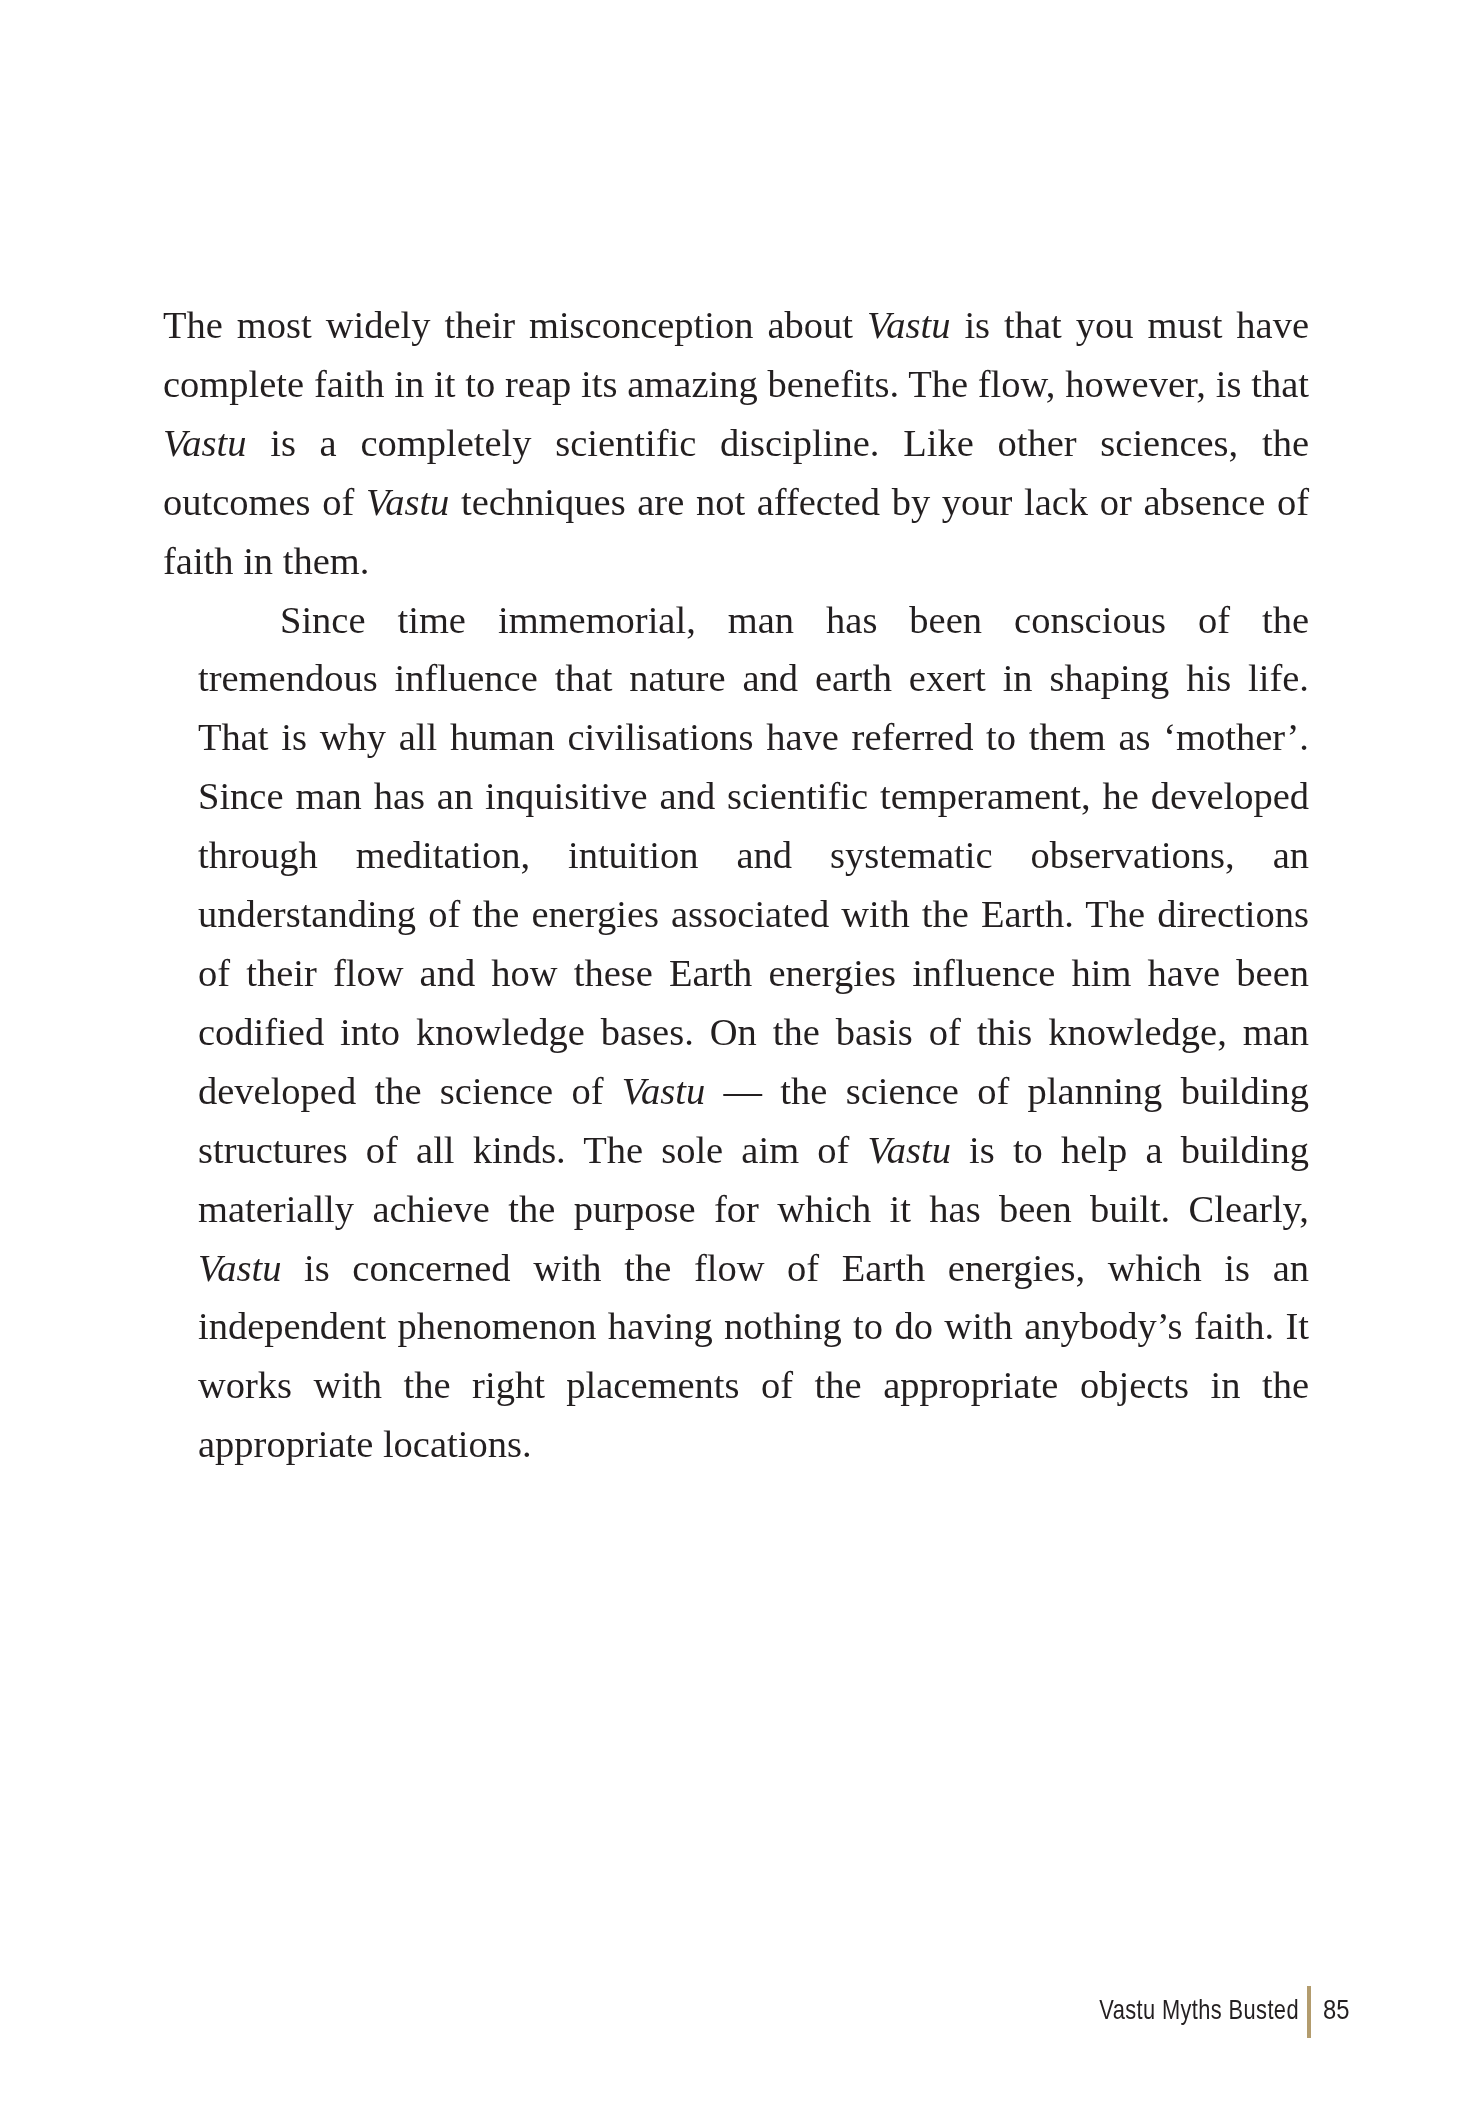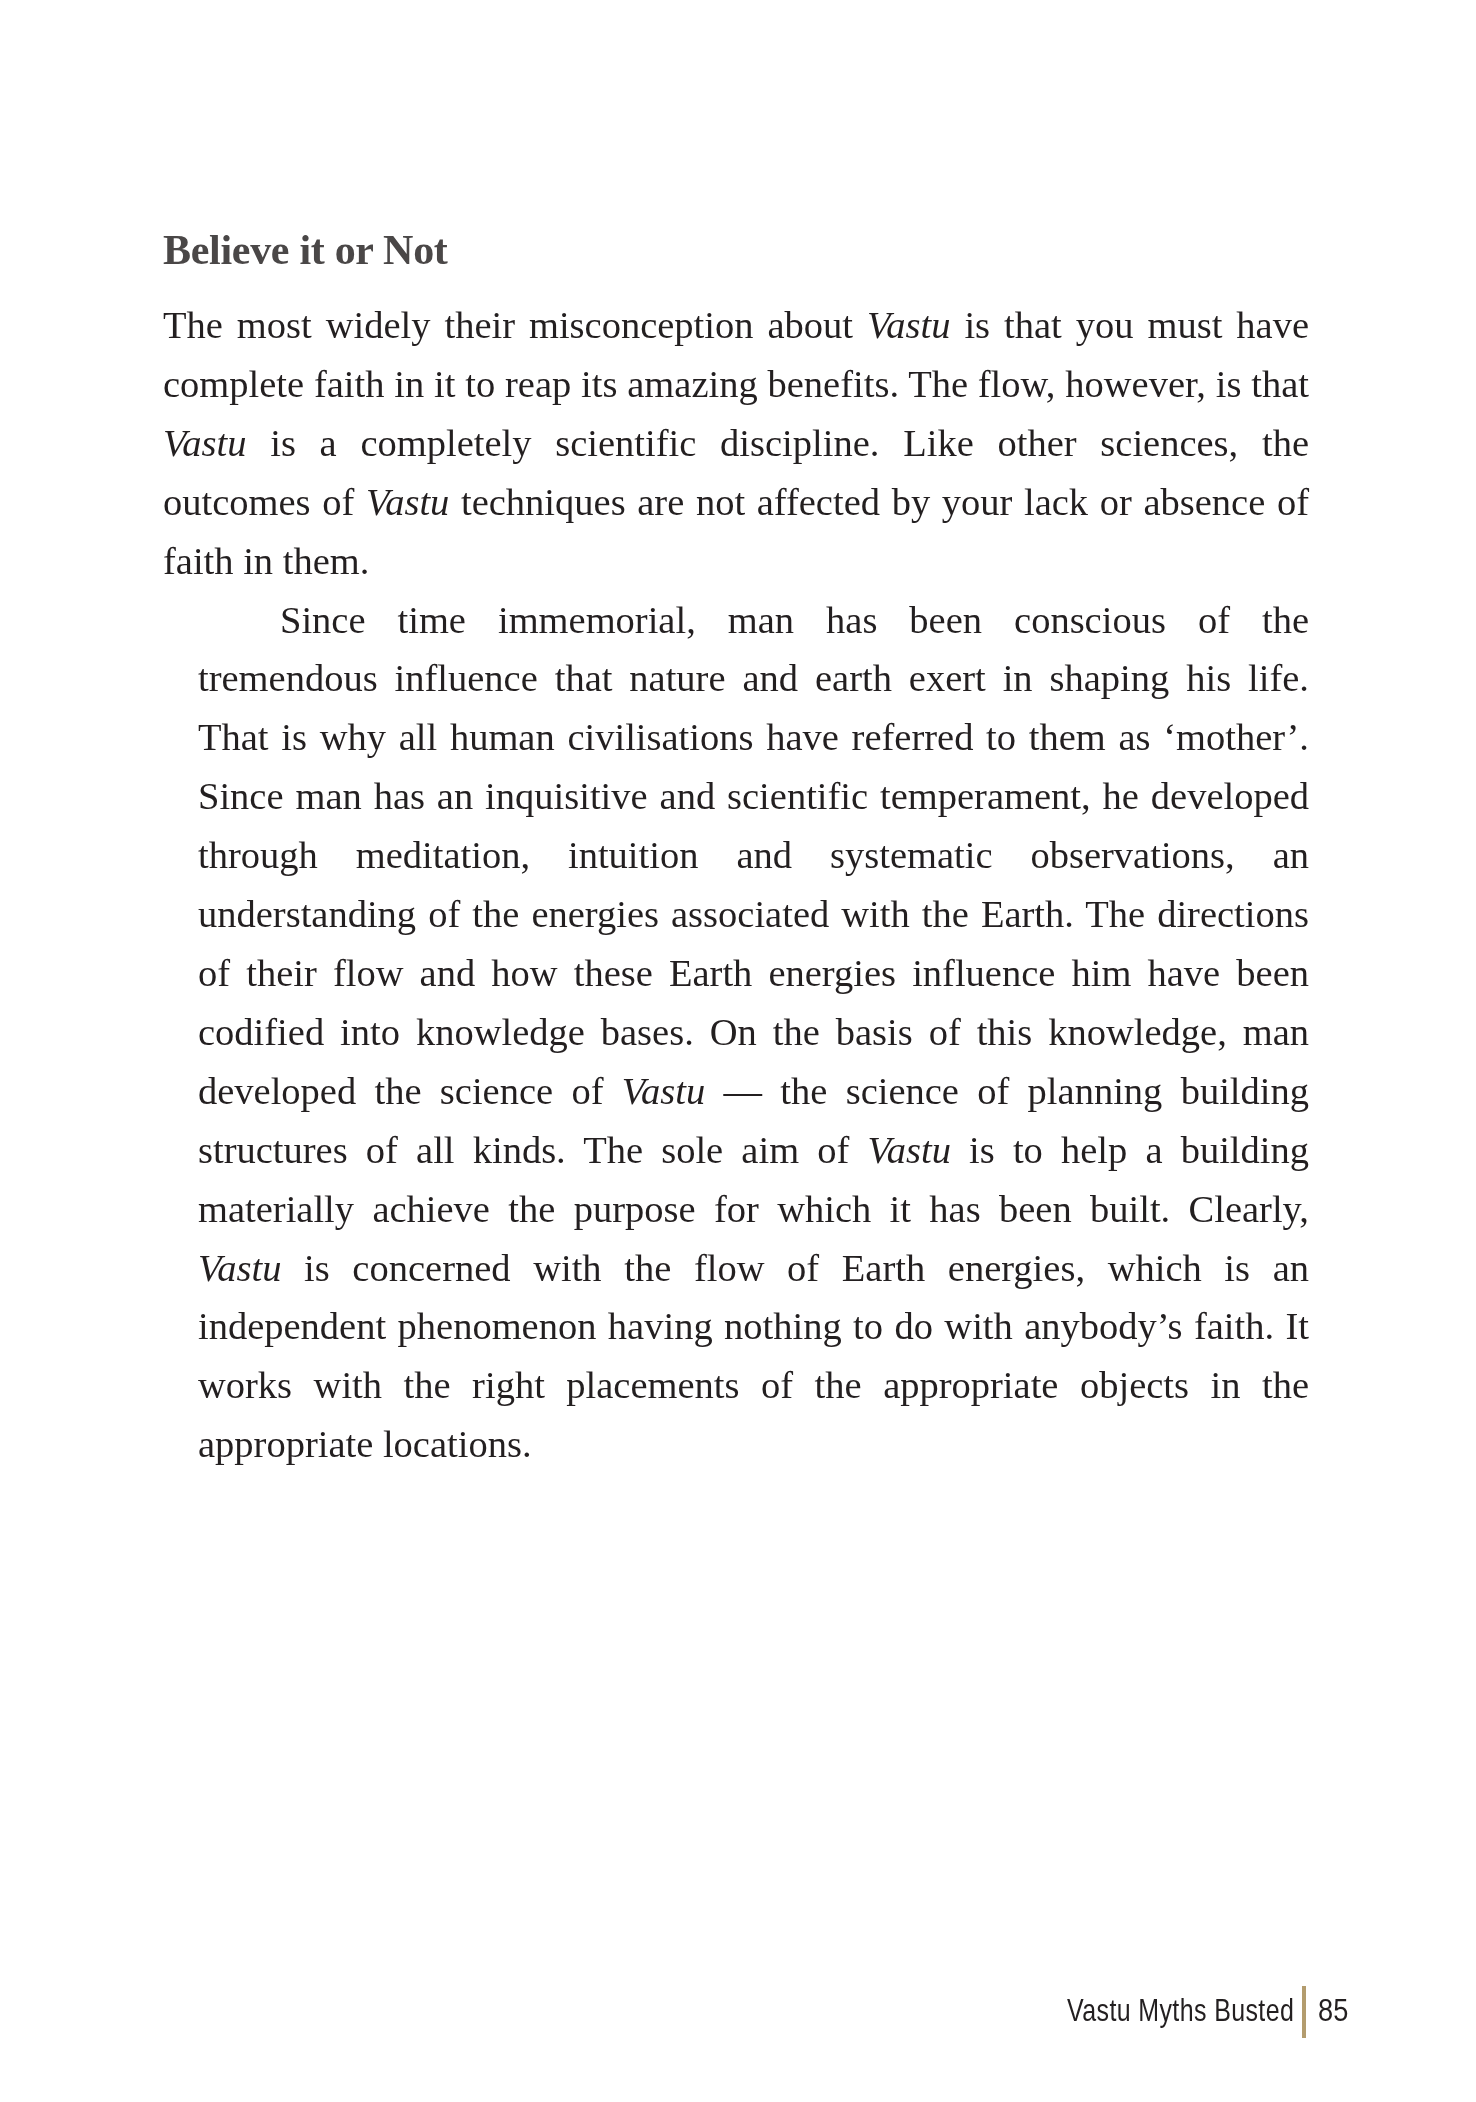--- a/index.html
+++ b/index.html
@@ -54,21 +54,21 @@
     .body-text em {
     }
     .footer {
       position: absolute;
       right: 122px;
       top: 1986px;
       height: 48px;
       display: flex;
       align-items: center;
       font-family: "Liberation Sans", "DejaVu Sans", sans-serif;
-      font-size: 32px;
+      font-size: 28px;
       color: #231f20;
     }
     .footer .title {
       transform: scaleX(0.78);
       transform-origin: right center;
       white-space: nowrap;
       letter-spacing: 0.5px;
     }
     .footer .divider {
       width: 4px;
@@ -79,21 +79,20 @@
     }
     .footer .page-num {
       transform: scaleX(0.85);
       transform-origin: left center;
     }
   </style>
 </head>
 <body>
 
 <div class="page">
-  <h2 class="heading">Believe it or Not</h2>
 
   <div class="body-text" id="body-text">
       <p><span>The most widely their misconception about </span><em>Vastu</em><span> is that you must have complete faith in it to reap its amazing benefits. The flow, however, is that </span><em>Vastu</em><span> is a completely scientific discipline. Like other sciences, the outcomes of </span><em>Vastu</em><span> techniques are not affected by your lack or absence of faith in them.</span></p>
       <p class="indent"><span>Since time immemorial, man has been conscious of the tremendous influence that nature and earth exert in shaping his life. That is why all human civilisations have referred to them as ‘mother’. Since man has an inquisitive and scientific temperament, he developed through meditation, intuition and systematic observations, an understanding of the energies associated with the Earth. The directions of their flow and how these Earth energies influence him have been codified into knowledge bases. On the basis of this knowledge, man developed the science of </span><em>Vastu</em><span> — the science of planning building structures of all kinds. The sole aim of </span><em>Vastu</em><span> is to help a building materially achieve the purpose for which it has been built. Clearly, </span><em>Vastu</em><span> is concerned with the flow of Earth energies, which is an independent phenomenon having nothing to do with anybody’s faith. It works with the right placements of the appropriate objects in the appropriate locations.</span></p>
     </div>
 
   <div class="footer">
     <span class="title">Vastu Myths Busted</span>
     <span class="divider" style="background: rgb(179, 156, 110);"></span>
     <span class="page-num">85</span>

